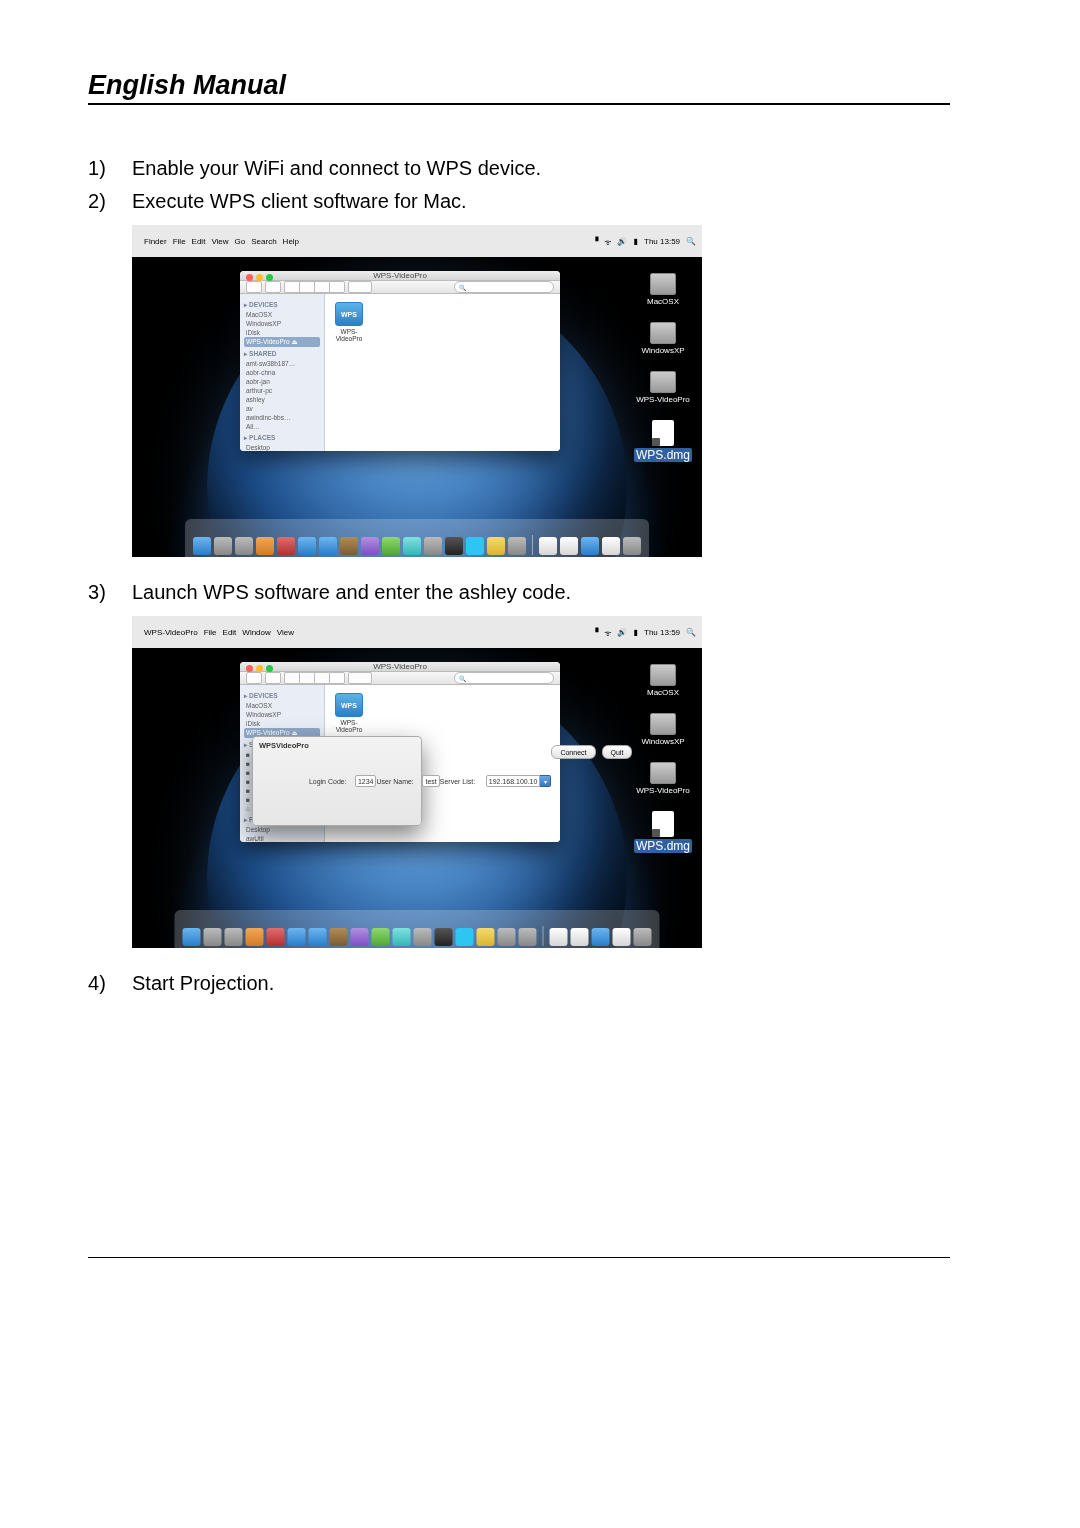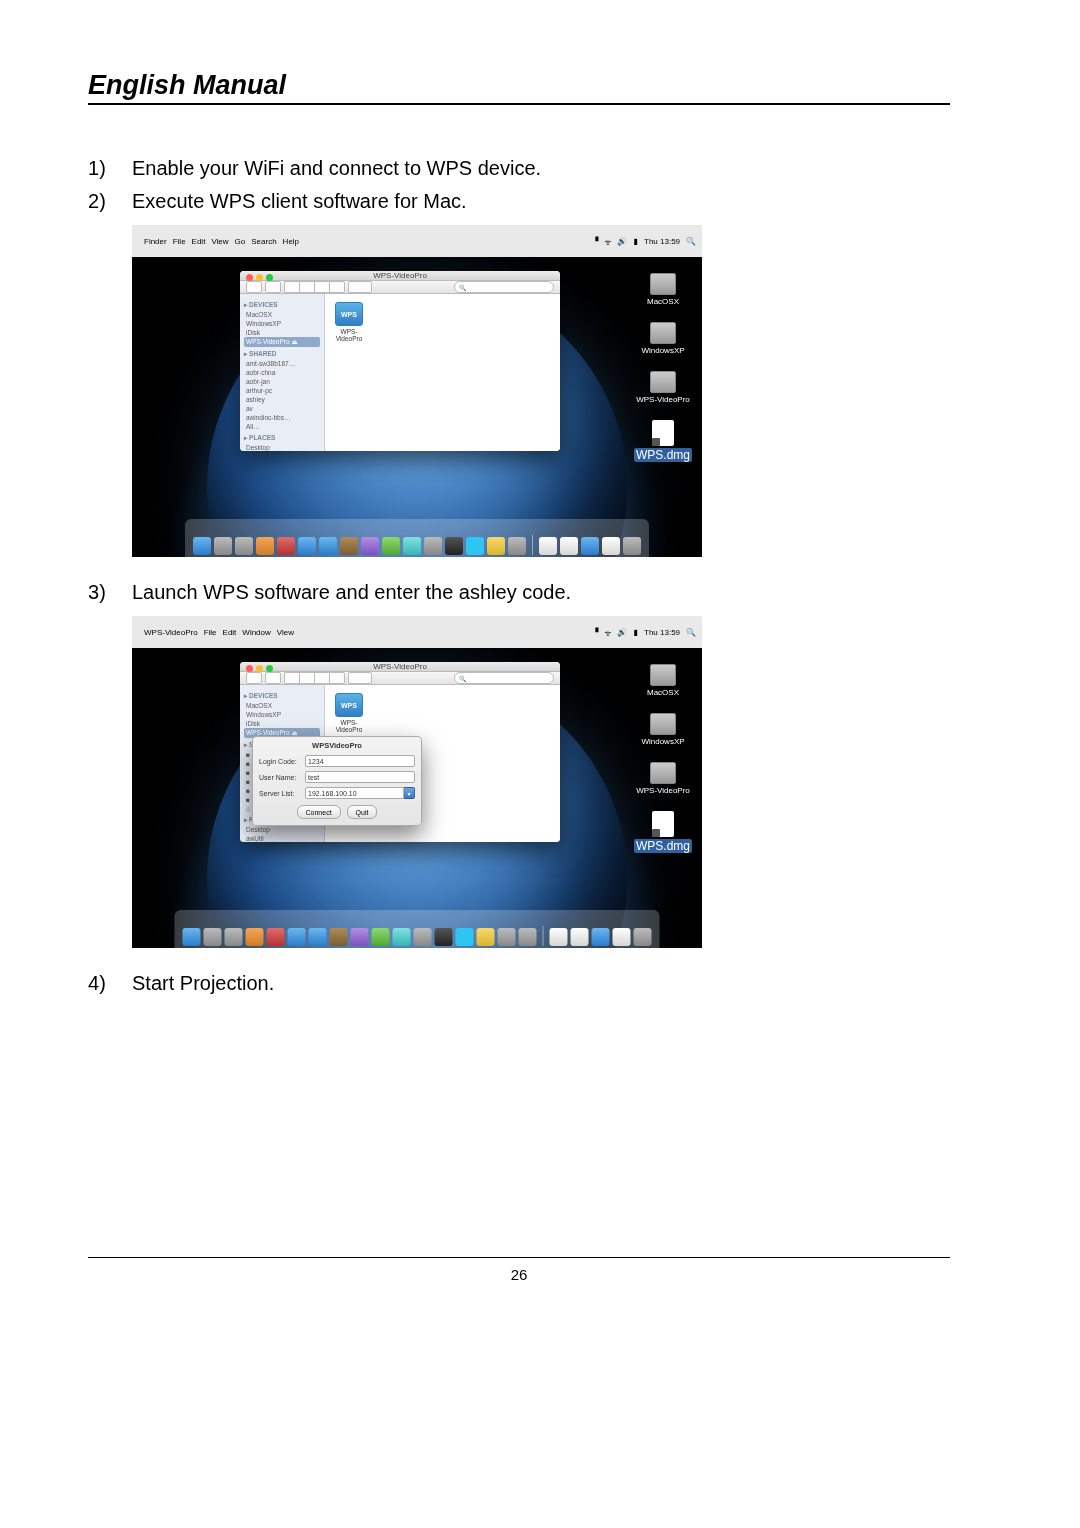--- a/index.html
+++ b/index.html
@@ -188,21 +188,21 @@
   .login-dialog {
     position:absolute;
     top:88px; left:120px;
     width:156px; height:80px;
     background:linear-gradient(#f3f3f3,#e6e6e6);
     border:1px solid #aaa;
     border-radius:4px;
     box-shadow: 0 10px 24px rgba(0,0,0,.5);
     font-size:7px;
     padding:4px 6px;
-    display:flex; flex-direction:column;
+    display:flex; flex-direction:row;
   }
   .login-dialog .dlg-title{ text-align:center; font-size:7.5px; color:#333; margin-bottom:3px; font-weight:bold;}
   .field-row { display:flex; align-items:center; margin:2px 0;}
   .field-row label{ width:46px; color:#333;}
   .field-row .inp {
     flex:1; height:10px; border:1px solid #aaa; background:#fff; border-radius:2px;
     font-size:7px; padding:0 2px; display:flex; align-items:center; color:#333;
   }
   .field-row .sel { display:flex; }
   .field-row .sel .arrow{ width:10px; background:linear-gradient(#6ea5e6,#3c77c1); border-radius:0 2px 2px 0; border:1px solid #2f5f9a; border-left:none; display:flex; align-items:center; justify-content:center; color:#fff; font-size:6px;}
@@ -472,14 +472,13 @@
           <div class="di white"></div>
           <div class="di grey"></div>
         </div>
       </div>
     </div>
 
     <li>Start Projection.</li>
   </ol>
 
   <div class="footer-line"></div>
-  <div class="page-number">26</div>
 </div>
 
 </body></html>

